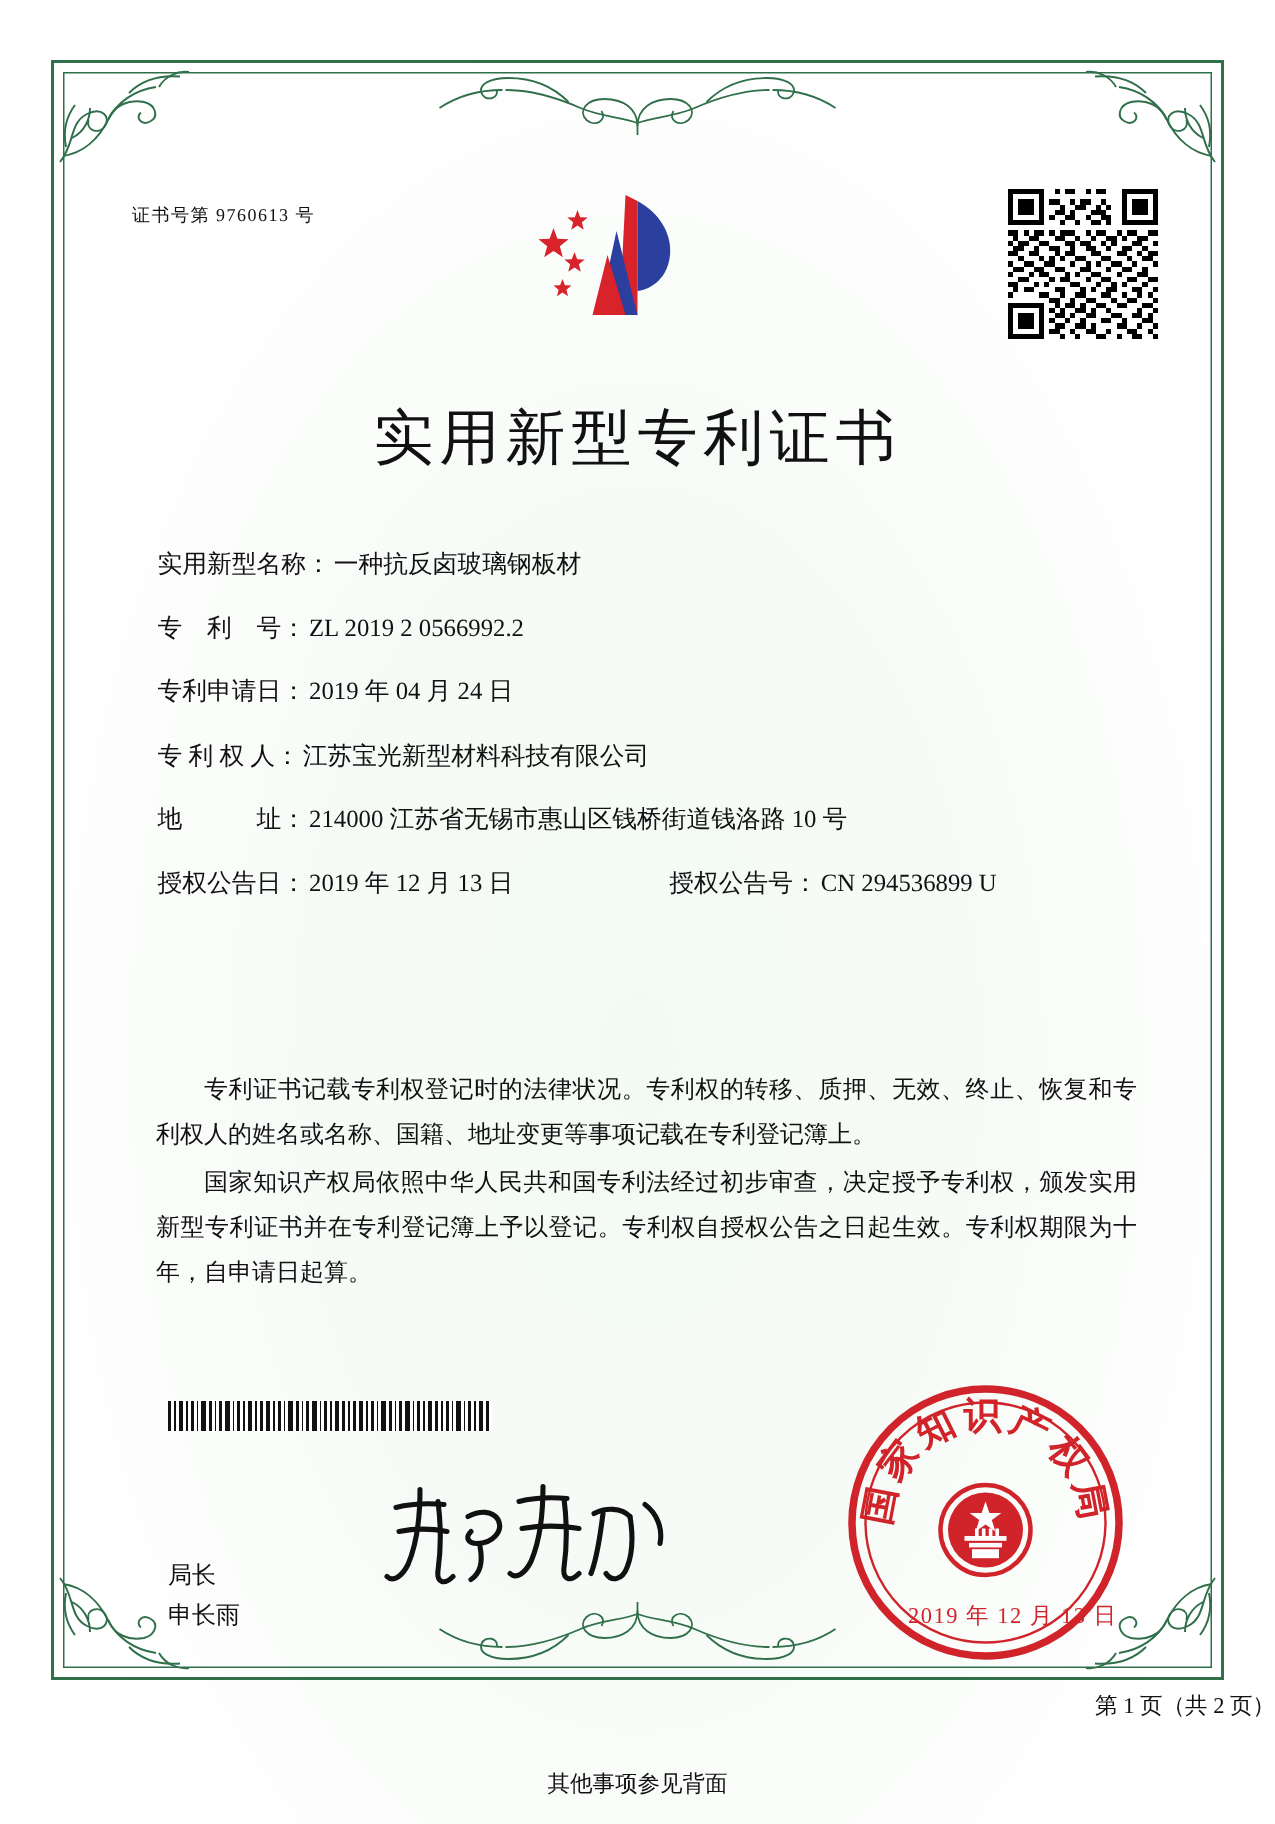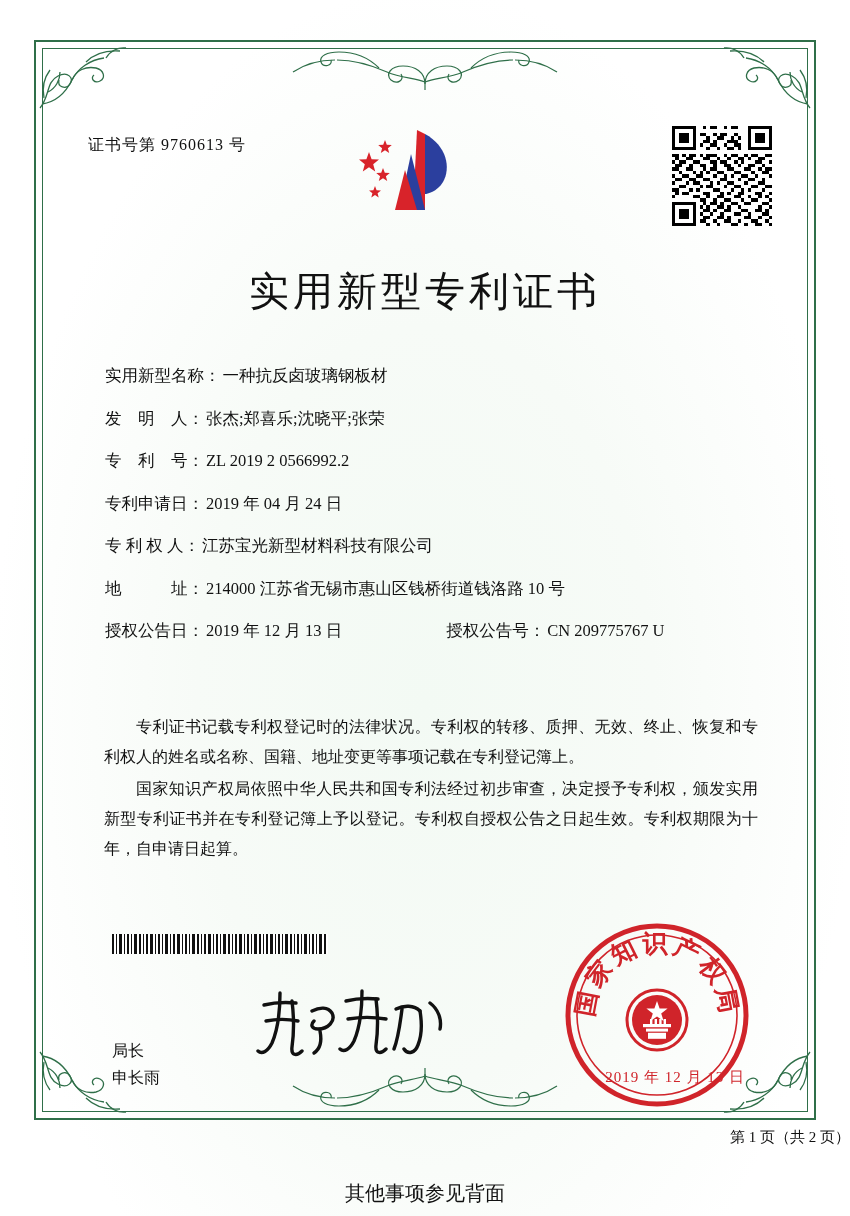--- a/index.html
+++ b/index.html
@@ -39,21 +39,21 @@
   }
   .bot-orn{
     position:absolute;left:50%;bottom:96px;transform:translateX(-50%) scaleY(-1);
     width:300px;height:52px;color:#2f6f49;
   }
   .top-orn svg,.bot-orn svg{width:100%;height:100%;display:block;}
 
   
   .cert-no{
     position:absolute;left:88px;top:135px;
-    font-size:16px;letter-spacing:1px;color:#111;
+    font-size:12px;letter-spacing:1px;color:#111;
   }
   .logo{
     position:absolute;left:355px;top:124px;width:110px;height:115px;
   }
   .qr{
     position:absolute;right:78px;top:126px;width:100px;height:100px;
   }
   .qr svg{display:block;}
 
   .title{
@@ -107,21 +107,21 @@
     font-size:15px;color:#d0242a;letter-spacing:1px;
   }
 
   
   .page-num{
     position:absolute;left:0;right:0;top:1128px;text-align:right;
     font-size:15px;
   }
   .back-note{
     position:absolute;left:0;right:0;top:1180px;text-align:center;
-    font-size:20px;
+    font-size:15px;
   }
 </style>
 </head>
 <body>
 
 <div class="page">
 
   <div class="border-outer"></div>
   <div class="border-inner"></div>
 
@@ -404,24 +404,20 @@
   </div>
 
   <div class="title">实用新型专利证书</div>
 
   <div class="fields">
     <div class="row">
       <span class="lbl">实用新型名称：</span>
       <span class="val">一种抗反卤玻璃钢板材</span>
     </div>
     <div class="row">
-      <span class="lbl">发　明　人：</span>
-      <span class="val">张杰;郑喜乐;沈晓平;张荣</span>
-    </div>
-    <div class="row">
       <span class="lbl">专　利　号：</span>
       <span class="val">ZL 2019 2 0566992.2</span>
     </div>
     <div class="row">
       <span class="lbl">专利申请日：</span>
       <span class="val">2019 年 04 月 24 日</span>
     </div>
     <div class="row">
       <span class="lbl">专 利 权 人：</span>
       <span class="val">江苏宝光新型材料科技有限公司</span>
@@ -430,21 +426,21 @@
       <span class="lbl">地　　　址：</span>
       <span class="val">214000 江苏省无锡市惠山区钱桥街道钱洛路 10 号</span>
     </div>
     <div class="row-split">
       <span class="grp">
         <span class="lbl">授权公告日：</span>
         <span class="val">2019 年 12 月 13 日</span>
       </span>
       <span class="grp second">
         <span class="lbl">授权公告号：</span>
-        <span class="val">CN 209775767 U</span>
+        <span class="val">CN 294536899 U</span>
       </span>
     </div>
   </div>
 
   <div class="paras">
     <p>专利证书记载专利权登记时的法律状况。专利权的转移、质押、无效、终止、恢复和专利权人的姓名或名称、国籍、地址变更等事项记载在专利登记簿上。</p>
     <p>国家知识产权局依照中华人民共和国专利法经过初步审查，决定授予专利权，颁发实用新型专利证书并在专利登记簿上予以登记。专利权自授权公告之日起生效。专利权期限为十年，自申请日起算。</p>
   </div>
 
   <div class="barcode">

